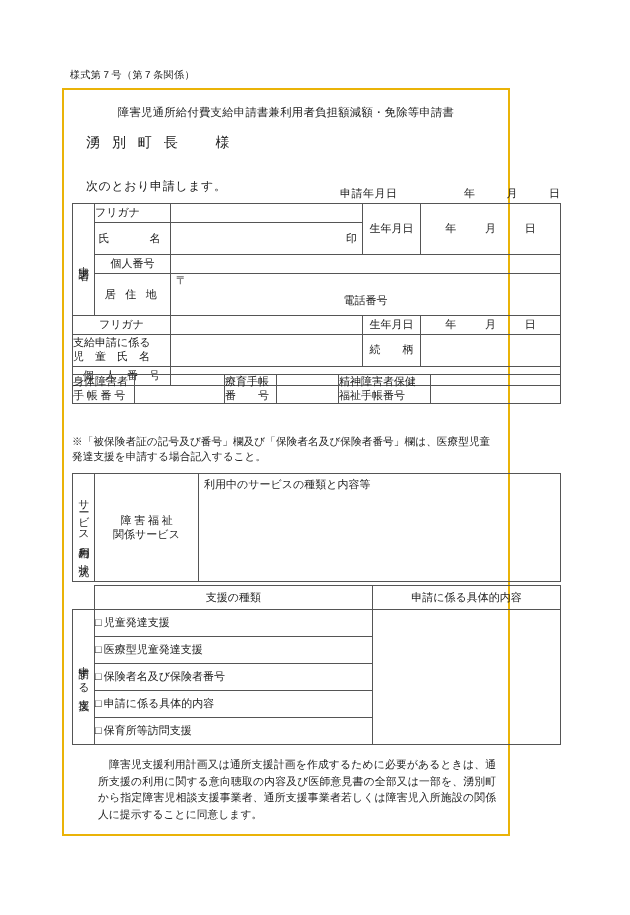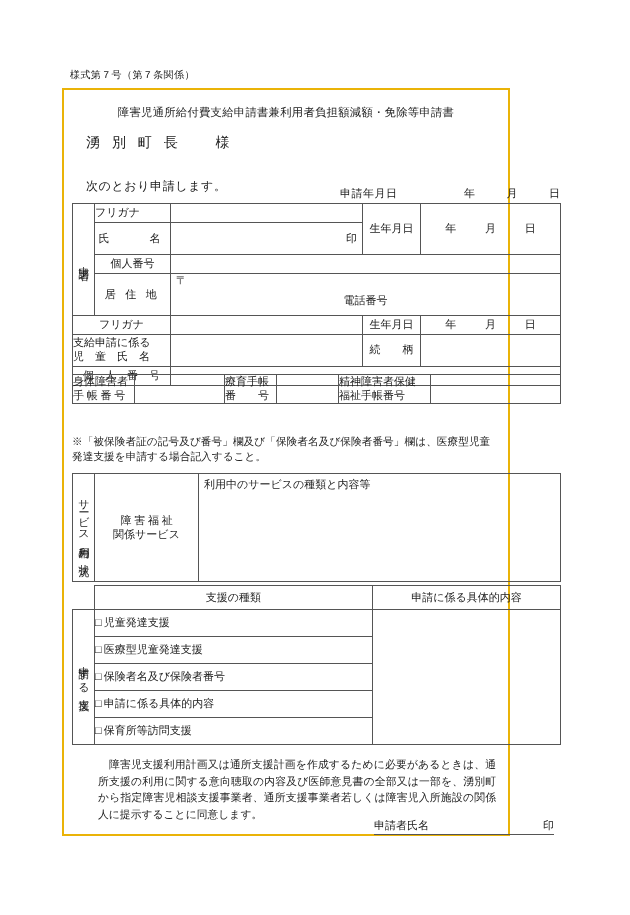--- a/index.html
+++ b/index.html
@@ -413,19 +413,15 @@
         <tr style="height:27px;">
           <td class="cl pad chk">
             <b>□</b><span>保育所等訪問支援</span>
           </td>
         </tr>
       </tbody>
     </table>
 
     <div class="consent">障害児支援利用計画又は通所支援計画を作成するために必要があるときは、通所支援の利用に関する意向聴取の内容及び医師意見書の全部又は一部を、湧別町から指定障害児相談支援事業者、通所支援事業者若しくは障害児入所施設の関係人に提示することに同意します。</div>
 
-    <div class="sign">
-      <span>申請者氏名</span>
-      <span>印</span>
-    </div>
 
   </div>
 </div>
 
 </body></html>

